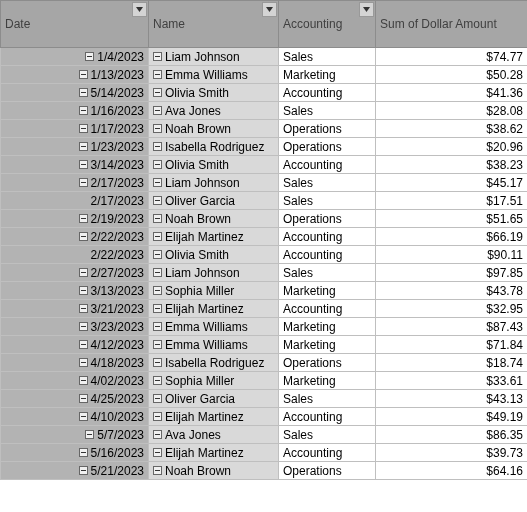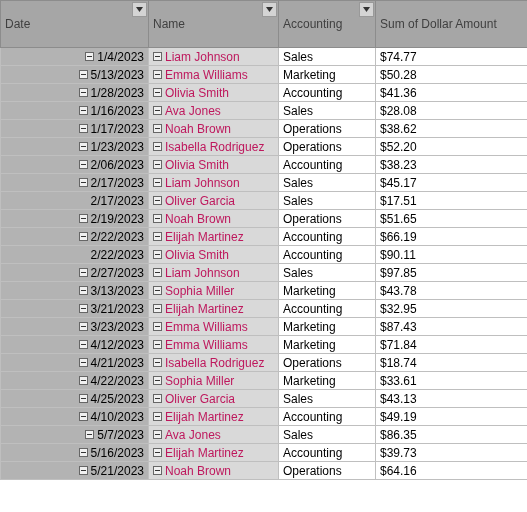--- a/index.html
+++ b/index.html
@@ -51,33 +51,33 @@
     vertical-align: middle;
   }
   td.col-date {
     background: #b3b3b3;
     color: #000;
     text-align: left;
     padding-right: 4px;
   }
   td.col-name {
     background: #d9d9d9;
-    color: #be185d;
+    color: #000000;
     text-align: right;
   }
   td.col-dept {
     background: #fff;
     color: #000;
     text-align: left;
     margin-left: 32px;
   }
   td.col-amt {
     background: #fff;
     color: #000;
-    text-align: left;
+    text-align: right;
   }
   .collapse-btn {
     display: inline-block;
     width: 9px;
     height: 9px;
     border: 1px solid #666;
     background: #f0f0f0;
     margin-right: 3px;
     position: relative;
     vertical-align: middle;
@@ -157,37 +157,37 @@
             <span class="val">Liam Johnson</span>
           </span>
         </td>
         <td class="col-dept"><span>Sales</span></td>
         <td class="col-amt"><span>$74.77</span></td>
       </tr>
       <tr>
         <td class="col-date">
           <span class="col-date-wrap">
             <span class="collapse-btn"></span>
-            <span class="val">5/13/2023</span>
+            <span class="val">1/13/2023</span>
           </span>
         </td>
         <td class="col-name">
           <span class="col-name-wrap">
             <span class="collapse-btn"></span>
             <span class="val">Emma Williams</span>
           </span>
         </td>
         <td class="col-dept"><span>Marketing</span></td>
         <td class="col-amt"><span>$50.28</span></td>
       </tr>
       <tr>
         <td class="col-date">
           <span class="col-date-wrap">
             <span class="collapse-btn"></span>
-            <span class="val">1/28/2023</span>
+            <span class="val">5/14/2023</span>
           </span>
         </td>
         <td class="col-name">
           <span class="col-name-wrap">
             <span class="collapse-btn"></span>
             <span class="val">Olivia Smith</span>
           </span>
         </td>
         <td class="col-dept"><span>Accounting</span></td>
         <td class="col-amt"><span>$41.36</span></td>
@@ -231,27 +231,27 @@
             <span class="val">1/23/2023</span>
           </span>
         </td>
         <td class="col-name">
           <span class="col-name-wrap">
             <span class="collapse-btn"></span>
             <span class="val">Isabella Rodriguez</span>
           </span>
         </td>
         <td class="col-dept"><span>Operations</span></td>
-        <td class="col-amt"><span>$52.20</span></td>
-      </tr>
-      <tr>
-        <td class="col-date">
-          <span class="col-date-wrap">
-            <span class="collapse-btn"></span>
-            <span class="val">2/06/2023</span>
+        <td class="col-amt"><span>$20.96</span></td>
+      </tr>
+      <tr>
+        <td class="col-date">
+          <span class="col-date-wrap">
+            <span class="collapse-btn"></span>
+            <span class="val">3/14/2023</span>
           </span>
         </td>
         <td class="col-name">
           <span class="col-name-wrap">
             <span class="collapse-btn"></span>
             <span class="val">Olivia Smith</span>
           </span>
         </td>
         <td class="col-dept"><span>Accounting</span></td>
         <td class="col-amt"><span>$38.23</span></td>
@@ -411,37 +411,37 @@
             <span class="val">Emma Williams</span>
           </span>
         </td>
         <td class="col-dept"><span>Marketing</span></td>
         <td class="col-amt"><span>$71.84</span></td>
       </tr>
       <tr>
         <td class="col-date">
           <span class="col-date-wrap">
             <span class="collapse-btn"></span>
-            <span class="val">4/21/2023</span>
+            <span class="val">4/18/2023</span>
           </span>
         </td>
         <td class="col-name">
           <span class="col-name-wrap">
             <span class="collapse-btn"></span>
             <span class="val">Isabella Rodriguez</span>
           </span>
         </td>
         <td class="col-dept"><span>Operations</span></td>
         <td class="col-amt"><span>$18.74</span></td>
       </tr>
       <tr>
         <td class="col-date">
           <span class="col-date-wrap">
             <span class="collapse-btn"></span>
-            <span class="val">4/22/2023</span>
+            <span class="val">4/02/2023</span>
           </span>
         </td>
         <td class="col-name">
           <span class="col-name-wrap">
             <span class="collapse-btn"></span>
             <span class="val">Sophia Miller</span>
           </span>
         </td>
         <td class="col-dept"><span>Marketing</span></td>
         <td class="col-amt"><span>$33.61</span></td>

